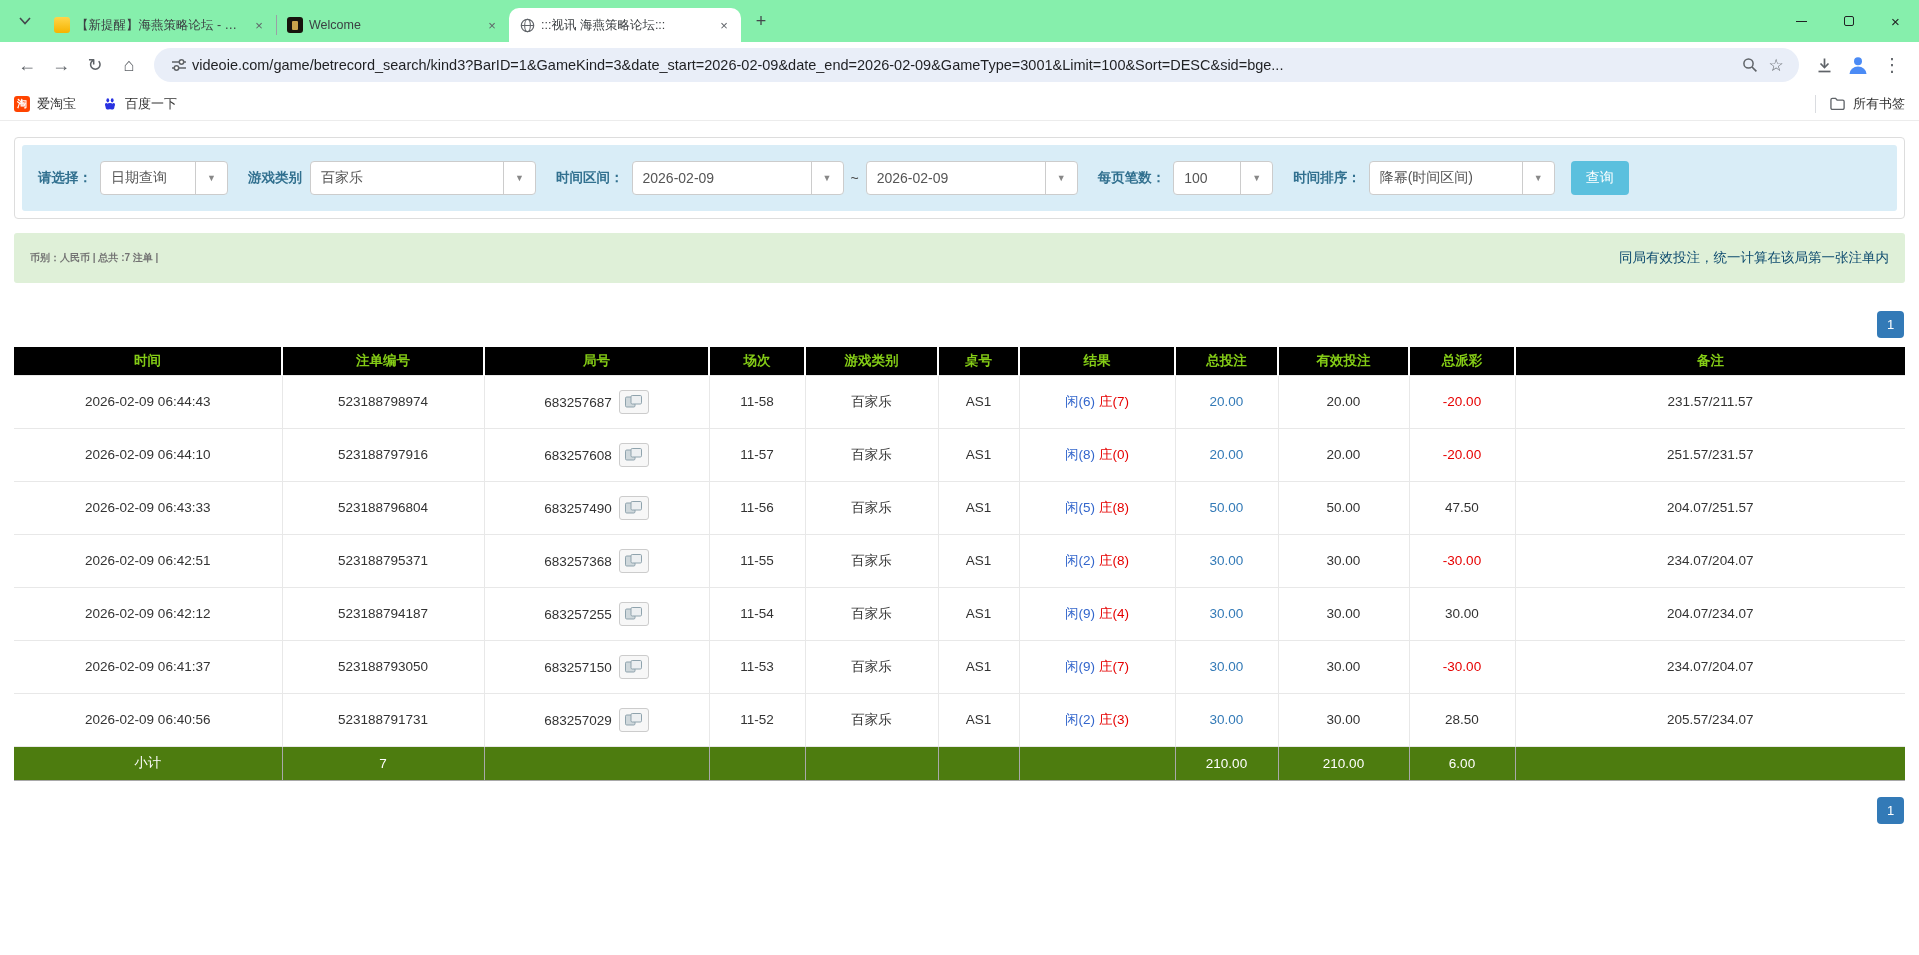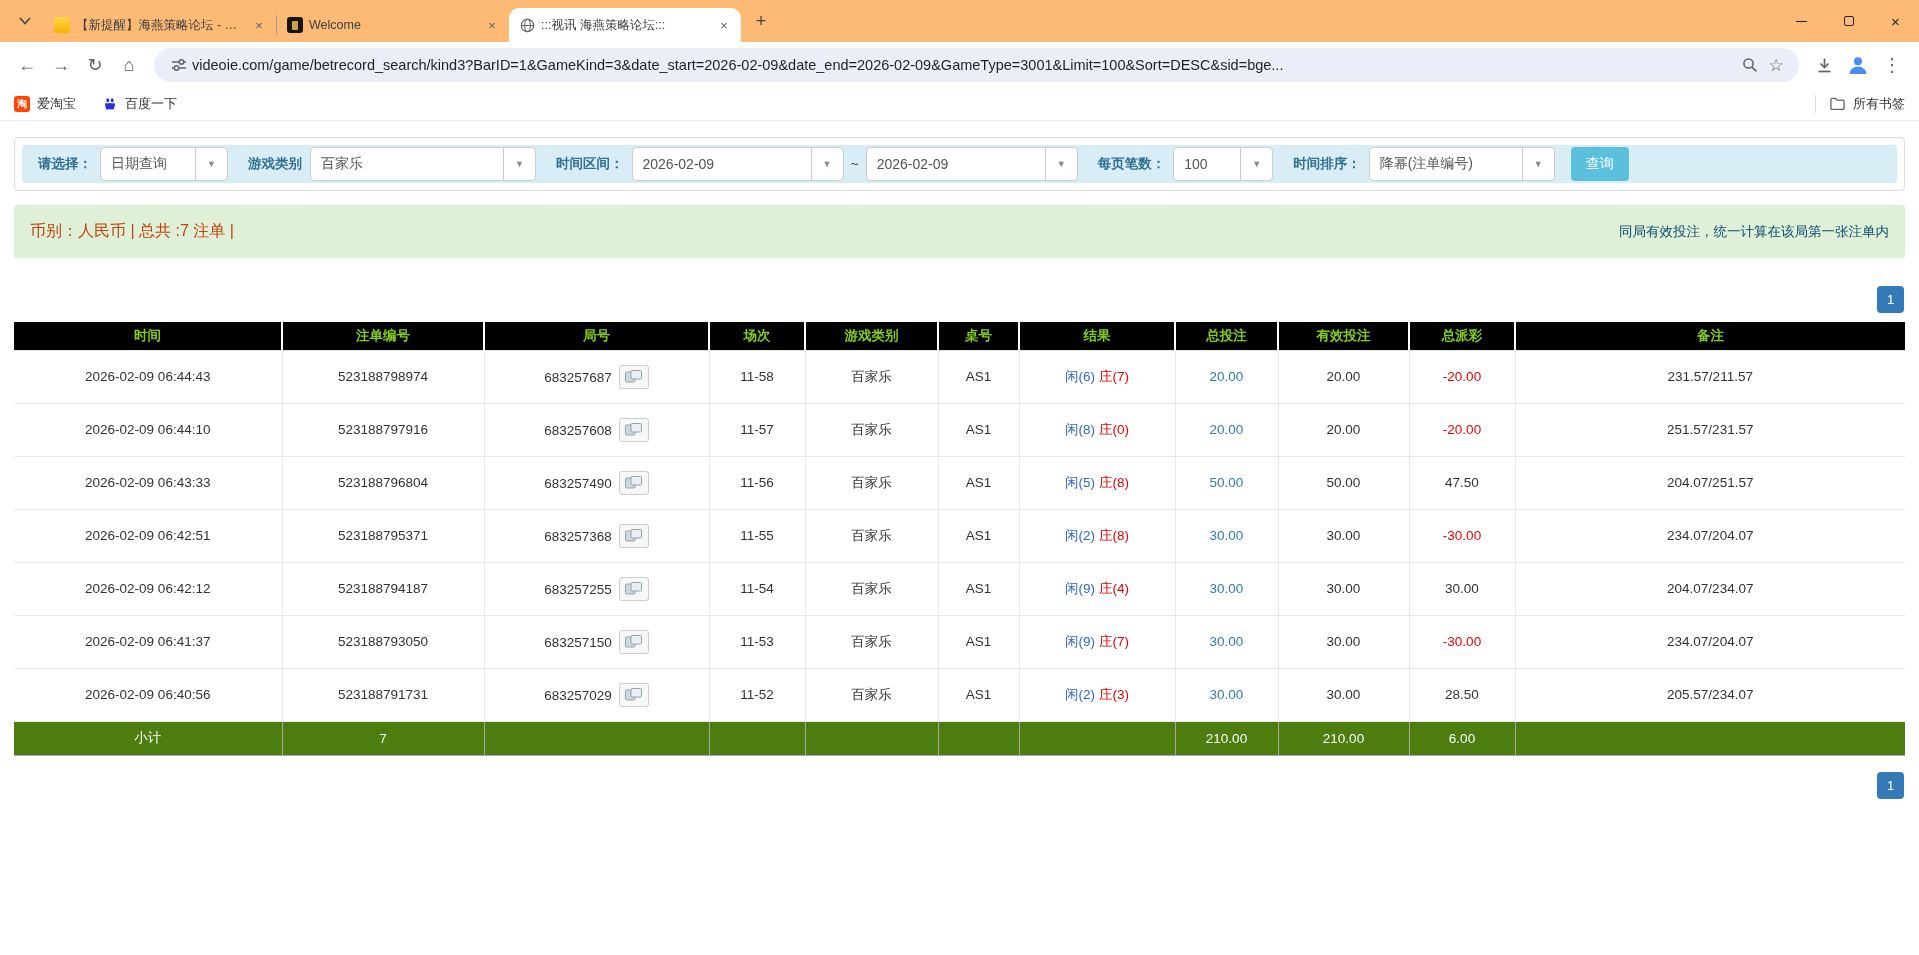--- a/index.html
+++ b/index.html
@@ -1,20 +1,20 @@
 <!DOCTYPE html>
 <html><head>
 <meta charset="utf-8">
 <style>
   * { box-sizing: border-box; margin: 0; padding: 0; }
   html,body { width:1919px; height:955px; overflow:hidden; background:#fff;
     font-family:"Liberation Sans","DejaVu Sans",sans-serif; }
 
   
-  .tabbar { height:42px; background:#fdba74; display:flex; align-items:flex-end; padding:0 0 0 10px; position:relative; }
+  .tabbar { height:42px; background:#86efac; display:flex; align-items:flex-end; padding:0 0 0 10px; position:relative; }
   .tab-search { width:30px; height:30px; margin:0 4px 6px 0; display:flex; align-items:center; justify-content:center; border-radius:50%; cursor:pointer; }
   .tab { width:232px; height:34px; display:flex; align-items:center; padding:0 8px 0 10px; border-radius:10px 10px 0 0; color:#3c4043; font-size:12.5px; }
   .tab.active { background:#fff; }
   .tab-title { flex:1; overflow:hidden; white-space:nowrap; text-overflow:ellipsis; margin:0 6px; }
   .tab-close { width:18px; height:18px; border-radius:50%; display:flex; align-items:center; justify-content:center; font-size:13px; color:#5f6368; cursor:pointer; }
   .favicon { width:16px; height:16px; flex:none; border-radius:3px; display:flex; align-items:center; justify-content:center; }
   .fav-yellow { background:linear-gradient(#ffd54a,#f6b300); }
   .fav-dark { background:#17130d; }
   .fav-dark i { display:block; width:6px; height:9px; background:#c9a34c; border-radius:1px; }
   .tab-sep { width:1px; height:20px; background:#9aa0a6; margin:0 0 7px 0; }
@@ -37,33 +37,33 @@
   .bm-ico { width:16px; height:16px; border-radius:3px; margin-right:7px; display:flex; align-items:center; justify-content:center; }
   .bm-tao { background:#ff4400; color:#fff; font-size:10px; font-weight:bold; }
   .bm-right { margin-left:auto; display:flex; align-items:center; }
   .bm-vsep { width:1px; height:18px; background:#dadce0; margin-right:14px; }
 
   
   .page { background:#fff; }
   .page-title { font-size:21px; font-weight:400; color:#333; margin:32px 0 0 14px; }
 
   .filter-panel { margin:16px 14px 0; border:1px solid #ddd; border-radius:4px; padding:7px; background:#fff; }
-  .filter-bar { background:#d9edf7; border-radius:3px; padding:2px 14px; display:flex; align-items:center; }
+  .filter-bar { background:#d9edf7; border-radius:3px; padding:16px 14px; display:flex; align-items:center; }
   .f-label { color:#31708f; font-weight:bold; font-size:13.5px; white-space:nowrap; margin:0 8px 0 20px; }
   .f-label.first { margin-left:2px; }
   .selectbox { background:#fff; border:1px solid #ccc; border-radius:4px; height:34px; display:flex; align-items:center; color:#555; font-size:14px; cursor:pointer; flex:none; }
   .selectbox .val { flex:1; padding:0 10px; white-space:nowrap; overflow:hidden; }
   .selectbox .arrow { width:32px; align-self:stretch; border-left:1px solid #ccc; display:flex; align-items:center; justify-content:center; color:#888; font-size:9px; }
   .w-select1 { width:128px; } .w-select2 { width:226px; } .w-date { width:212px; }
   .w-size { width:100px; } .w-sort { width:186px; }
   .f-tilde { margin:0 7px; color:#444; font-size:14px; }
   .btn-query { margin-left:16px; background:#5bc0de; color:#fff; border:none; border-radius:4px; height:34px; padding:0 15px; font-size:14px; cursor:pointer; font-family:inherit; }
 
   .alertbar { margin:14px 14px 0; background:#dff0d8; border-radius:3px; padding:16px; display:flex; justify-content:space-between; align-items:center; }
-  .alert-left { color:#c2410c; font-size:16px; }
+  .alert-left { color:#737373; font-size:10px;font-weight:bold; }
   .alert-right { color:#0c4a6e; font-size:13.5px; }
 
   .pager { text-align:right; margin:28px 15px 0; }
   .pager.bottom { margin-top:16px; }
   .pagebtn { display:inline-flex; width:27px; height:27px; align-items:center; justify-content:center; background:#337ab7; color:#fff; border-radius:4px; font-size:13px; cursor:pointer; }
 
   table.records { margin:9px 14px 0; width:1891px; border-collapse:collapse; table-layout:fixed; text-align:center; font-size:13.5px; color:#333; }
   table.records th { background:#000; color:#84cc16; font-weight:bold; height:28px; border-right:2px solid #fff; font-size:13.5px; }
   table.records th:last-child { border-right:none; }
   table.records td { height:53px; border:1px solid #e8e8e8; background:#fff; }
@@ -230,21 +230,21 @@
       </div>
 
       <span class="f-label">每页笔数：</span>
       <div class="selectbox w-size">
         <span class="val">100</span>
         <span class="arrow">▼</span>
       </div>
 
       <span class="f-label">时间排序：</span>
       <div class="selectbox w-sort">
-        <span class="val">降幂(注单编号)</span>
+        <span class="val">降幂(时间区间)</span>
         <span class="arrow">▼</span>
       </div>
 
       <button class="btn-query">查询</button>
     </div>
   </div>
 
   <div class="alertbar">
     <span class="alert-left">币别：人民币 | 总共 :7 注单 |</span>
     <span class="alert-right">同局有效投注，统一计算在该局第一张注单内</span>

